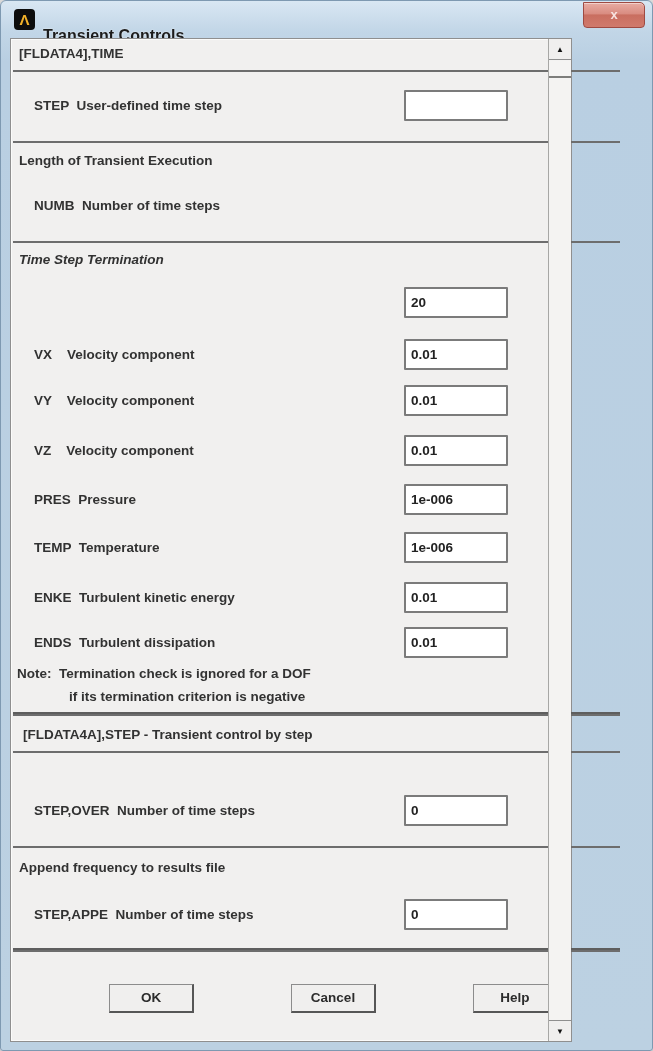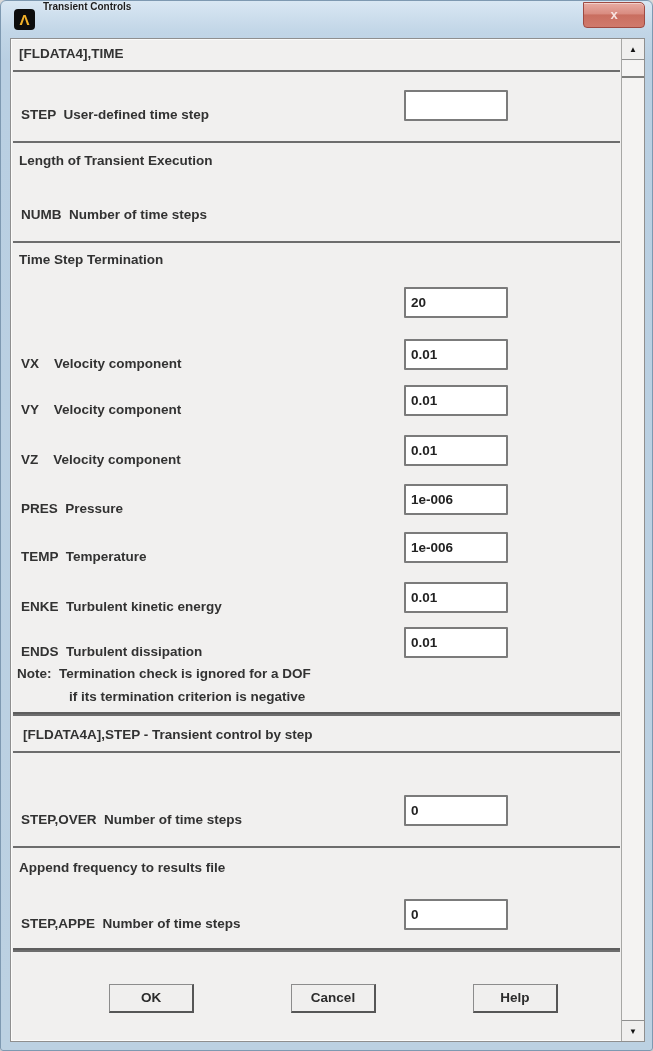--- a/index.html
+++ b/index.html
@@ -20,37 +20,37 @@
   .titlebar {
     position: absolute; left:0; top:0; right:0; height:37px;
   }
   .app-icon {
     position:absolute; left:13px; top:8px; width:21px; height:21px;
     background:#0d0d0d; border-radius:4px;
     color:#f2b129; font-weight:bold; font-size:15px;
     text-align:center; line-height:21px;
   }
   .title-text {
-    position:absolute; left:42px; top:0;
-    font-size:10px; font-weight:600; color:#1c1c1c;
+    position:absolute; left:42px; top:26px;
+    font-size:16px; font-weight:600; color:#1c1c1c;
     text-shadow: 0 0 2px rgba(255,255,255,.8);
   }
   .close-btn {
     position:absolute; right:7px; top:1px; width:62px; height:26px;
     background: linear-gradient(180deg,#e8aca3 0%, #d98c81 45%, #c96e60 50%, #d07a6c 100%);
     border:1px solid #9e4a42;
     border-radius: 0 5px 4px 4px;
     color:#f7e3e0; font-weight:bold; font-size:13px;
     text-align:center; line-height:24px;
     box-shadow: inset 0 1px 0 rgba(255,255,255,.45);
   }
 
   
   .panel {
-    position:absolute; left:9px; top:37px; width:635px; height:1004px;
+    position:absolute; left:9px; top:37px; width:562px; height:1004px;
     background:#f1f0ef;
     border:1px solid #8f8f8f;
     box-shadow: inset 0 0 0 1px #fbfbfa;
   }
 
   
   .scrollbar {
     position:absolute; top:0; right:0; bottom:0; width:23px;
     background:#f4f3f2; border-left:1px solid #a7a7a5;
   }
@@ -68,21 +68,21 @@
 
   
   .heading, .lbl, .note {
     font-size:13.5px; font-weight:600; color:#323232;
     white-space:pre; line-height:16px;
   }
   .heading { position:absolute; left:8px; }
   .note    { position:absolute; }
 
   .row { position:absolute; left:8px; right:30px; height:32px; }
-  .row .lbl { position:absolute; left:2px; top:8px;margin-top:9px; }
+  .row .lbl { position:absolute; left:15px; top:8px; }
   .row input {
     position:absolute; left:385px; top:0;
     width:104px; height:31px;
     border:2px solid #7b7b7b; border-radius:1px;
     background:#ffffff;
     font-family:"Liberation Sans", sans-serif;
     font-size:13.5px; font-weight:600; color:#222;
     padding:0 5px; outline:none;
   }
 
@@ -133,21 +133,21 @@
     </div>
 
     <div class="sep" style="top:102px;"></div>
     <div class="heading" style="top:114px;">Length of Transient Execution</div>
 
     <div class="row" style="top:151px;">
       <span class="lbl">NUMB  Number of time steps</span>
     </div>
 
     <div class="sep" style="top:202px;"></div>
-    <div class="heading" style="top:213px;">Time Step Termination</div>
+    <div class="heading" style="top:213px;font-style:italic;">Time Step Termination</div>
 
     <div class="row" style="top:248px;">
       <input value="20" style="">
     </div>
 
     <div class="row" style="top:300px;">
       <span class="lbl">VX    Velocity component</span>
       <input value="0.01" style="">
     </div>
 

